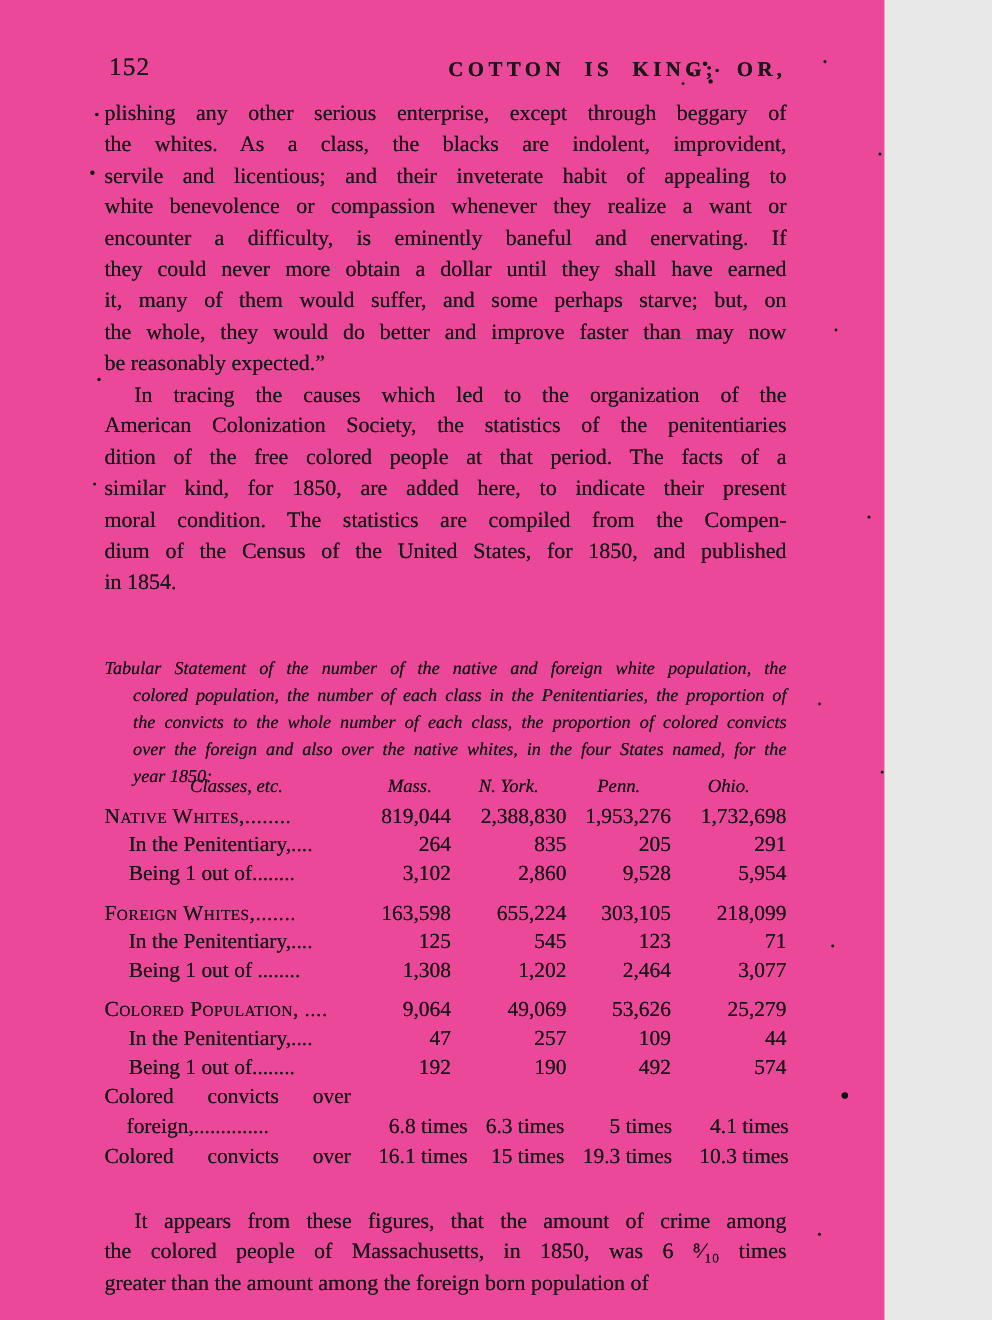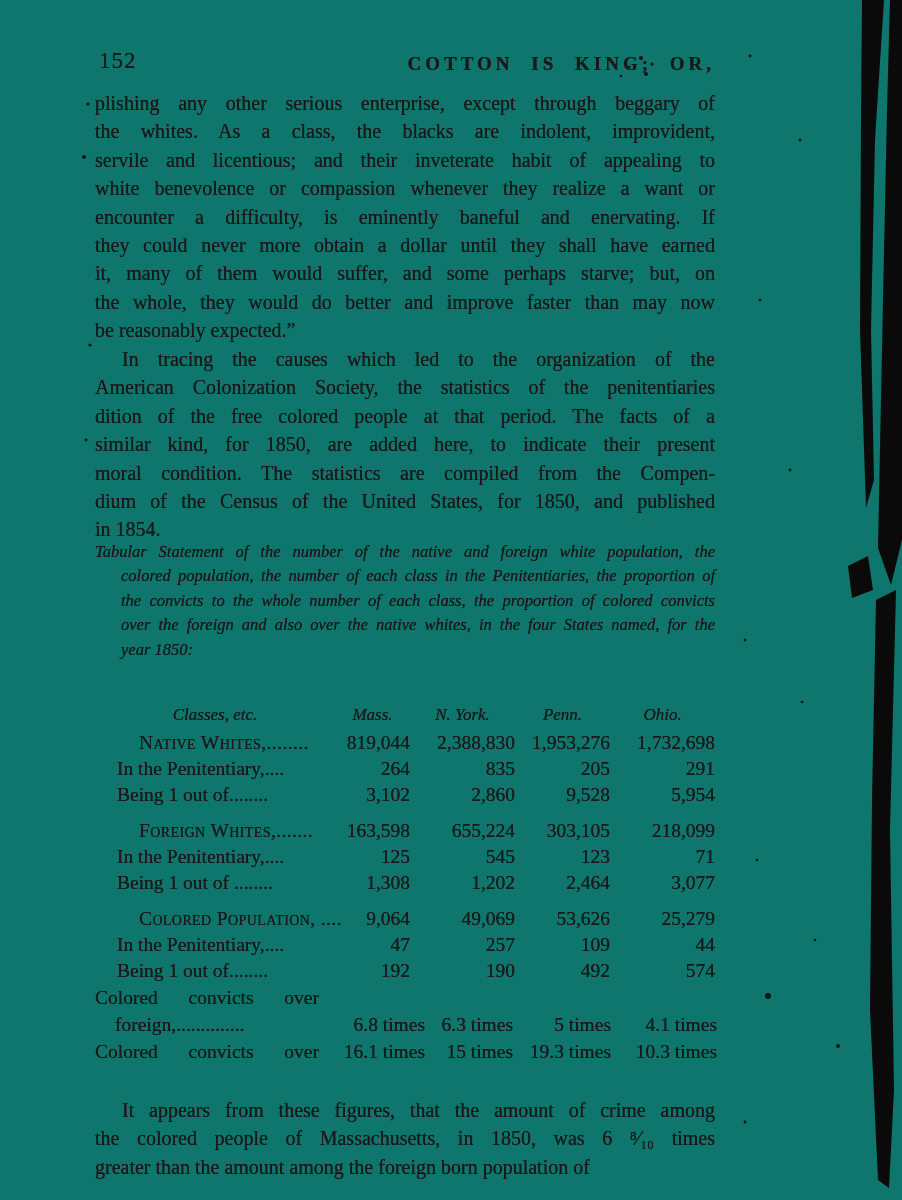--- a/index.html
+++ b/index.html
@@ -1,19 +1,19 @@
 <!DOCTYPE html>
 <html><head>
 <meta charset="utf-8">
 <style>
   html,body{margin:0;padding:0;background:#e8e8e8;}
   .page{
     position:relative;
-    width:902px;height:1200px;
-    background:#0f766e;
+    width:804px;height:1200px;
+    background:#ec4899;
     font-family:"Liberation Serif", serif;
     color:#191919;
     overflow:hidden;
     text-shadow:0 0 0.35px currentColor;
   }
   .abs{position:absolute;}
   
   .page-number{left:99px;top:48px;font-size:23px;letter-spacing:1px;}
   .running-title{left:95px;top:53px;width:620px;text-align:right;
     font-size:19px;font-weight:bold;letter-spacing:4px;word-spacing:9px;}
@@ -29,21 +29,21 @@
   .cap-line.first{padding-left:0;}
   .cap-line.last{text-align-last:left;}
   
   .stat-table{left:95px;top:700px;width:622px;font-size:19.5px;}
   .trow{display:grid;grid-template-columns:240px 75px 105px 95px 105px;line-height:26px;}
   .thead{font-style:italic;font-size:17px;line-height:30px;}
   .thead .tlabel{text-align:center;}
   .thead .tnum{text-align:center;}
   .tlabel{text-align:left;white-space:nowrap;}
   .tnum{text-align:right;white-space:nowrap;}
-  .sc{font-variant:small-caps;letter-spacing:0.4px;margin-left:44px;}
+  .sc{font-variant:small-caps;letter-spacing:0.4px;}
   .sub{padding-left:22px;}
   .gap{margin-top:10px;}
   .trow.times{grid-template-columns:230px 100px 88px 98px 106px;align-items:end;line-height:27px;}
   .tl1{width:224px;text-align:justify;text-align-last:justify;}
   .tl2{padding-left:20px;white-space:nowrap;}
   
   .artifacts{left:0;top:0;pointer-events:none;}
 </style>
 </head>
 <body>
@@ -68,21 +68,21 @@
   <div class="abs block" style="top:345px;">
     <span class="bline indent-first">In tracing the causes which led to the organization of the</span>
     <span class="bline">American Colonization Society, the statistics of the penitentiaries</span>
     <span class="bline">dition of the free colored people at that period. The facts of a</span>
     <span class="bline">similar kind, for 1850, are added here, to indicate their present</span>
     <span class="bline">moral condition. The statistics are compiled from the Compen-</span>
     <span class="bline">dium of the Census of the United States, for 1850, and published</span>
     <span class="bline last">in 1854.</span>
   </div>
 
-  <div class="abs block" style="top:540px;">
+  <div class="abs block" style="top:596px;">
     <span class="cap-line first">Tabular Statement of the number of the native and foreign white population, the</span>
     <span class="cap-line">colored population, the number of each class in the Penitentiaries, the proportion of</span>
     <span class="cap-line">the convicts to the whole number of each class, the proportion of colored convicts</span>
     <span class="cap-line">over the foreign and also over the native whites, in the four States named, for the</span>
     <span class="cap-line last">year 1850:</span>
   </div>
 
   <div class="abs stat-table">
 
     <div class="trow thead">

